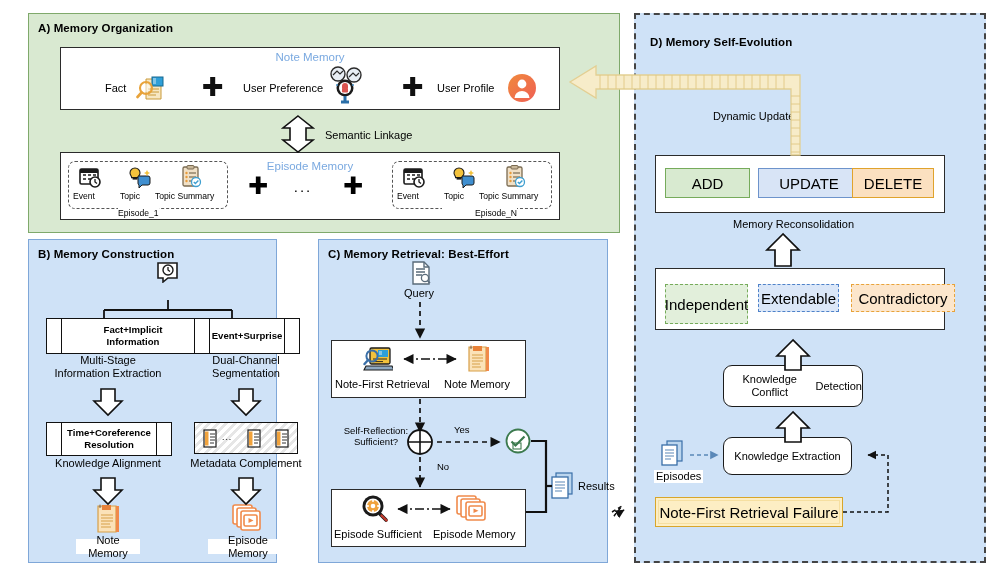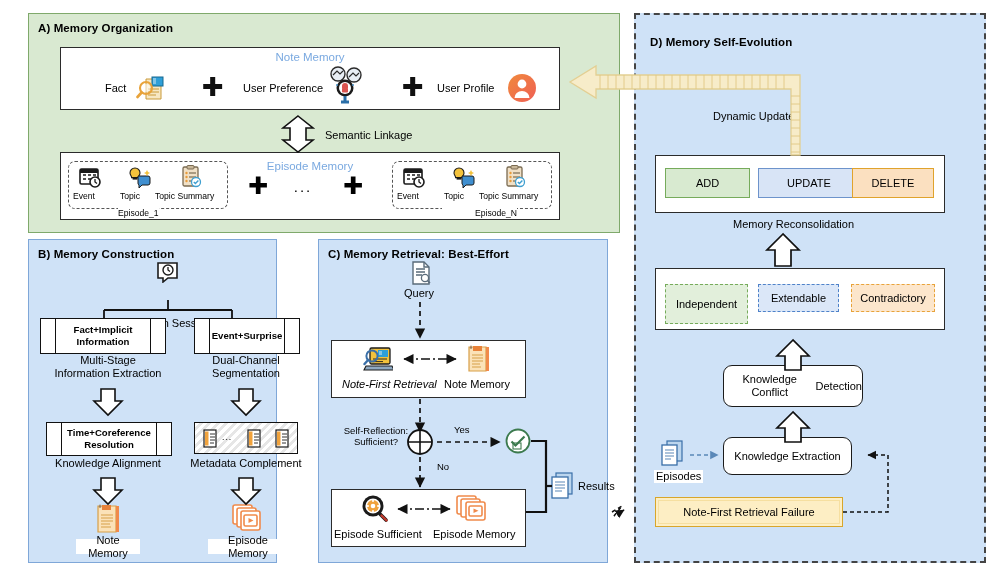--- a/index.html
+++ b/index.html
@@ -34,21 +34,21 @@
   .proc .txt{position:absolute;left:14px;right:14px;top:0;bottom:0;
              display:flex;flex-direction:column;align-items:center;justify-content:center;
              font-size:9.6px;line-height:12px;font-weight:bold;}
 
   
   .hatch{background:
       repeating-linear-gradient(135deg,#fff 0 3px,#e6e6e6 3px 6px);
       border:1.4px solid #111;}
 
   
-  .chip{display:flex;align-items:center;justify-content:center;font-size:11px;}
+  .chip{display:flex;align-items:center;justify-content:center;font-size:15px;}
   .chip-add{background:#d8ead0;border:1.5px solid #76ab5b;}
   .chip-upd{background:#d8e4f6;border:1.5px solid #6d93cb;}
   .chip-del{background:#fbe0c0;border:1.5px solid #e0a32c;}
   .chip-ind{background:#e2efdb;border:1.5px dashed #76ab5b;}
   .chip-ext{background:#dbe7f8;border:1.5px dashed #4f82c9;}
   .chip-con{background:#fce6cc;border:1.5px dashed #e8a33a;}
   .chip-fail{background:#fdeec4;border:1.6px solid #d8a62b;outline:1.6px solid #f6dfa0;outline-offset:-4px;}
 
   svg.ov{position:absolute;left:0;top:0;width:997px;height:576px;pointer-events:none;}
 
@@ -202,21 +202,21 @@
 
 <div class="abs icon" style="left:156px;top:261px;width:24px;height:22px;">
   <svg viewBox="0 0 24 22" width="24" height="22">
     <path d="M2 2h19v15h-9l-5 4v-4H2z" fill="#fff" stroke="#1b1b1b" stroke-width="1.6"></path>
     <circle cx="12" cy="9" r="5" fill="none" stroke="#1b1b1b" stroke-width="1.4"></circle>
     <path d="M12 6v3l2 1.6" stroke="#1b1b1b" stroke-width="1.3" fill="none"></path>
   </svg>
 </div>
 <div class="abs lbl" style="left:104px;top:285px;margin-top:32px;">Conversation Session</div>
 
-<div class="proc" style="left:40px;top:318px;width:124px;height:34px;">
+<div class="proc" style="left:46px;top:318px;width:124px;height:34px;padding-left:48px;">
   <div class="txt">
     <span>Fact+Implicit</span>
     <span>Information</span>
   </div>
 </div>
 <div class="abs lbl ctr" style="left:30px;top:354px;width:156px;flex-direction:column;">
   <span>Multi-Stage</span>
   <span>Information Extraction</span>
 </div>
 
@@ -315,21 +315,21 @@
 </div>
 <div class="abs icon" style="left:465px;top:344px;width:28px;height:30px;">
   <svg viewBox="0 0 28 30" width="28" height="30">
     <path d="M4 3h17v24H4z" fill="#fbe2b8" stroke="#d89f48" stroke-width="1.2"></path>
     <path d="M21 3h3v24h-3z" fill="#f08a4b"></path>
     <rect x="8" y="2" width="9" height="5" fill="#e8823a"></rect>
     <path d="M7 11h11M7 14h11M7 17h11M7 20h8M7 23h9" stroke="#d89f48" stroke-width="1.1"></path>
     <path d="M6 1l1.4 3-1.4 1-1.4-1z" fill="#9a8264"></path>
   </svg>
 </div>
-<div class="abs lbl" style="left:342px;top:378px;font-style:italic;">Note-First Retrieval</div>
+<div class="abs lbl" style="left:335px;top:378px;">Note-First Retrieval</div>
 <div class="abs lbl" style="left:444px;top:378px;">Note Memory</div>
 
 <div class="abs lbl-sm ctr" style="left:332px;top:425px;width:88px;flex-direction:column;">
   <span>Self-Reflection:</span>
   <span>Sufficient?</span>
 </div>
 <div class="abs lbl-sm" style="left:454px;top:424px;">Yes</div>
 <div class="abs lbl-sm" style="left:437px;top:461px;">No</div>
 
 <div class="abs icon" style="left:505px;top:428px;width:26px;height:26px;">
@@ -387,21 +387,21 @@
 <div class="abs wbox" style="left:655px;top:155px;width:290px;height:58px;"></div>
 <div class="abs chip chip-add" style="left:665px;top:168px;width:85px;height:30px;">ADD</div>
 <div class="abs chip chip-upd" style="left:758px;top:168px;width:102px;height:30px;">UPDATE</div>
 <div class="abs chip chip-del" style="left:852px;top:168px;width:82px;height:30px;">DELETE</div>
 
 <div class="abs lbl" style="left:733px;top:218px;">Memory Reconsolidation</div>
 
 <div class="abs wbox" style="left:655px;top:268px;width:290px;height:62px;"></div>
 <div class="abs chip chip-ind" style="left:665px;top:284px;width:83px;height:40px;">Independent</div>
 <div class="abs chip chip-ext" style="left:758px;top:284px;width:81px;height:28px;">Extendable</div>
-<div class="abs chip chip-con" style="left:851px;top:284px;width:84px;height:28px;">Contradictory</div>
+<div class="abs chip chip-con" style="left:851px;top:284px;width:104px;height:28px;">Contradictory</div>
 
 <div class="abs rrect ctr" style="left:723px;top:365px;width:140px;height:42px;font-size:11px;line-height:13px;">
   <span>Knowledge Conflict</span>
   <span>Detection</span>
 </div>
 
 <div class="abs rrect ctr" style="left:723px;top:437px;width:129px;height:38px;font-size:11px;">Knowledge Extraction</div>
 
 <div class="abs icon" style="left:659px;top:440px;width:28px;height:28px;">
   <svg viewBox="0 0 28 28" width="28" height="28">

